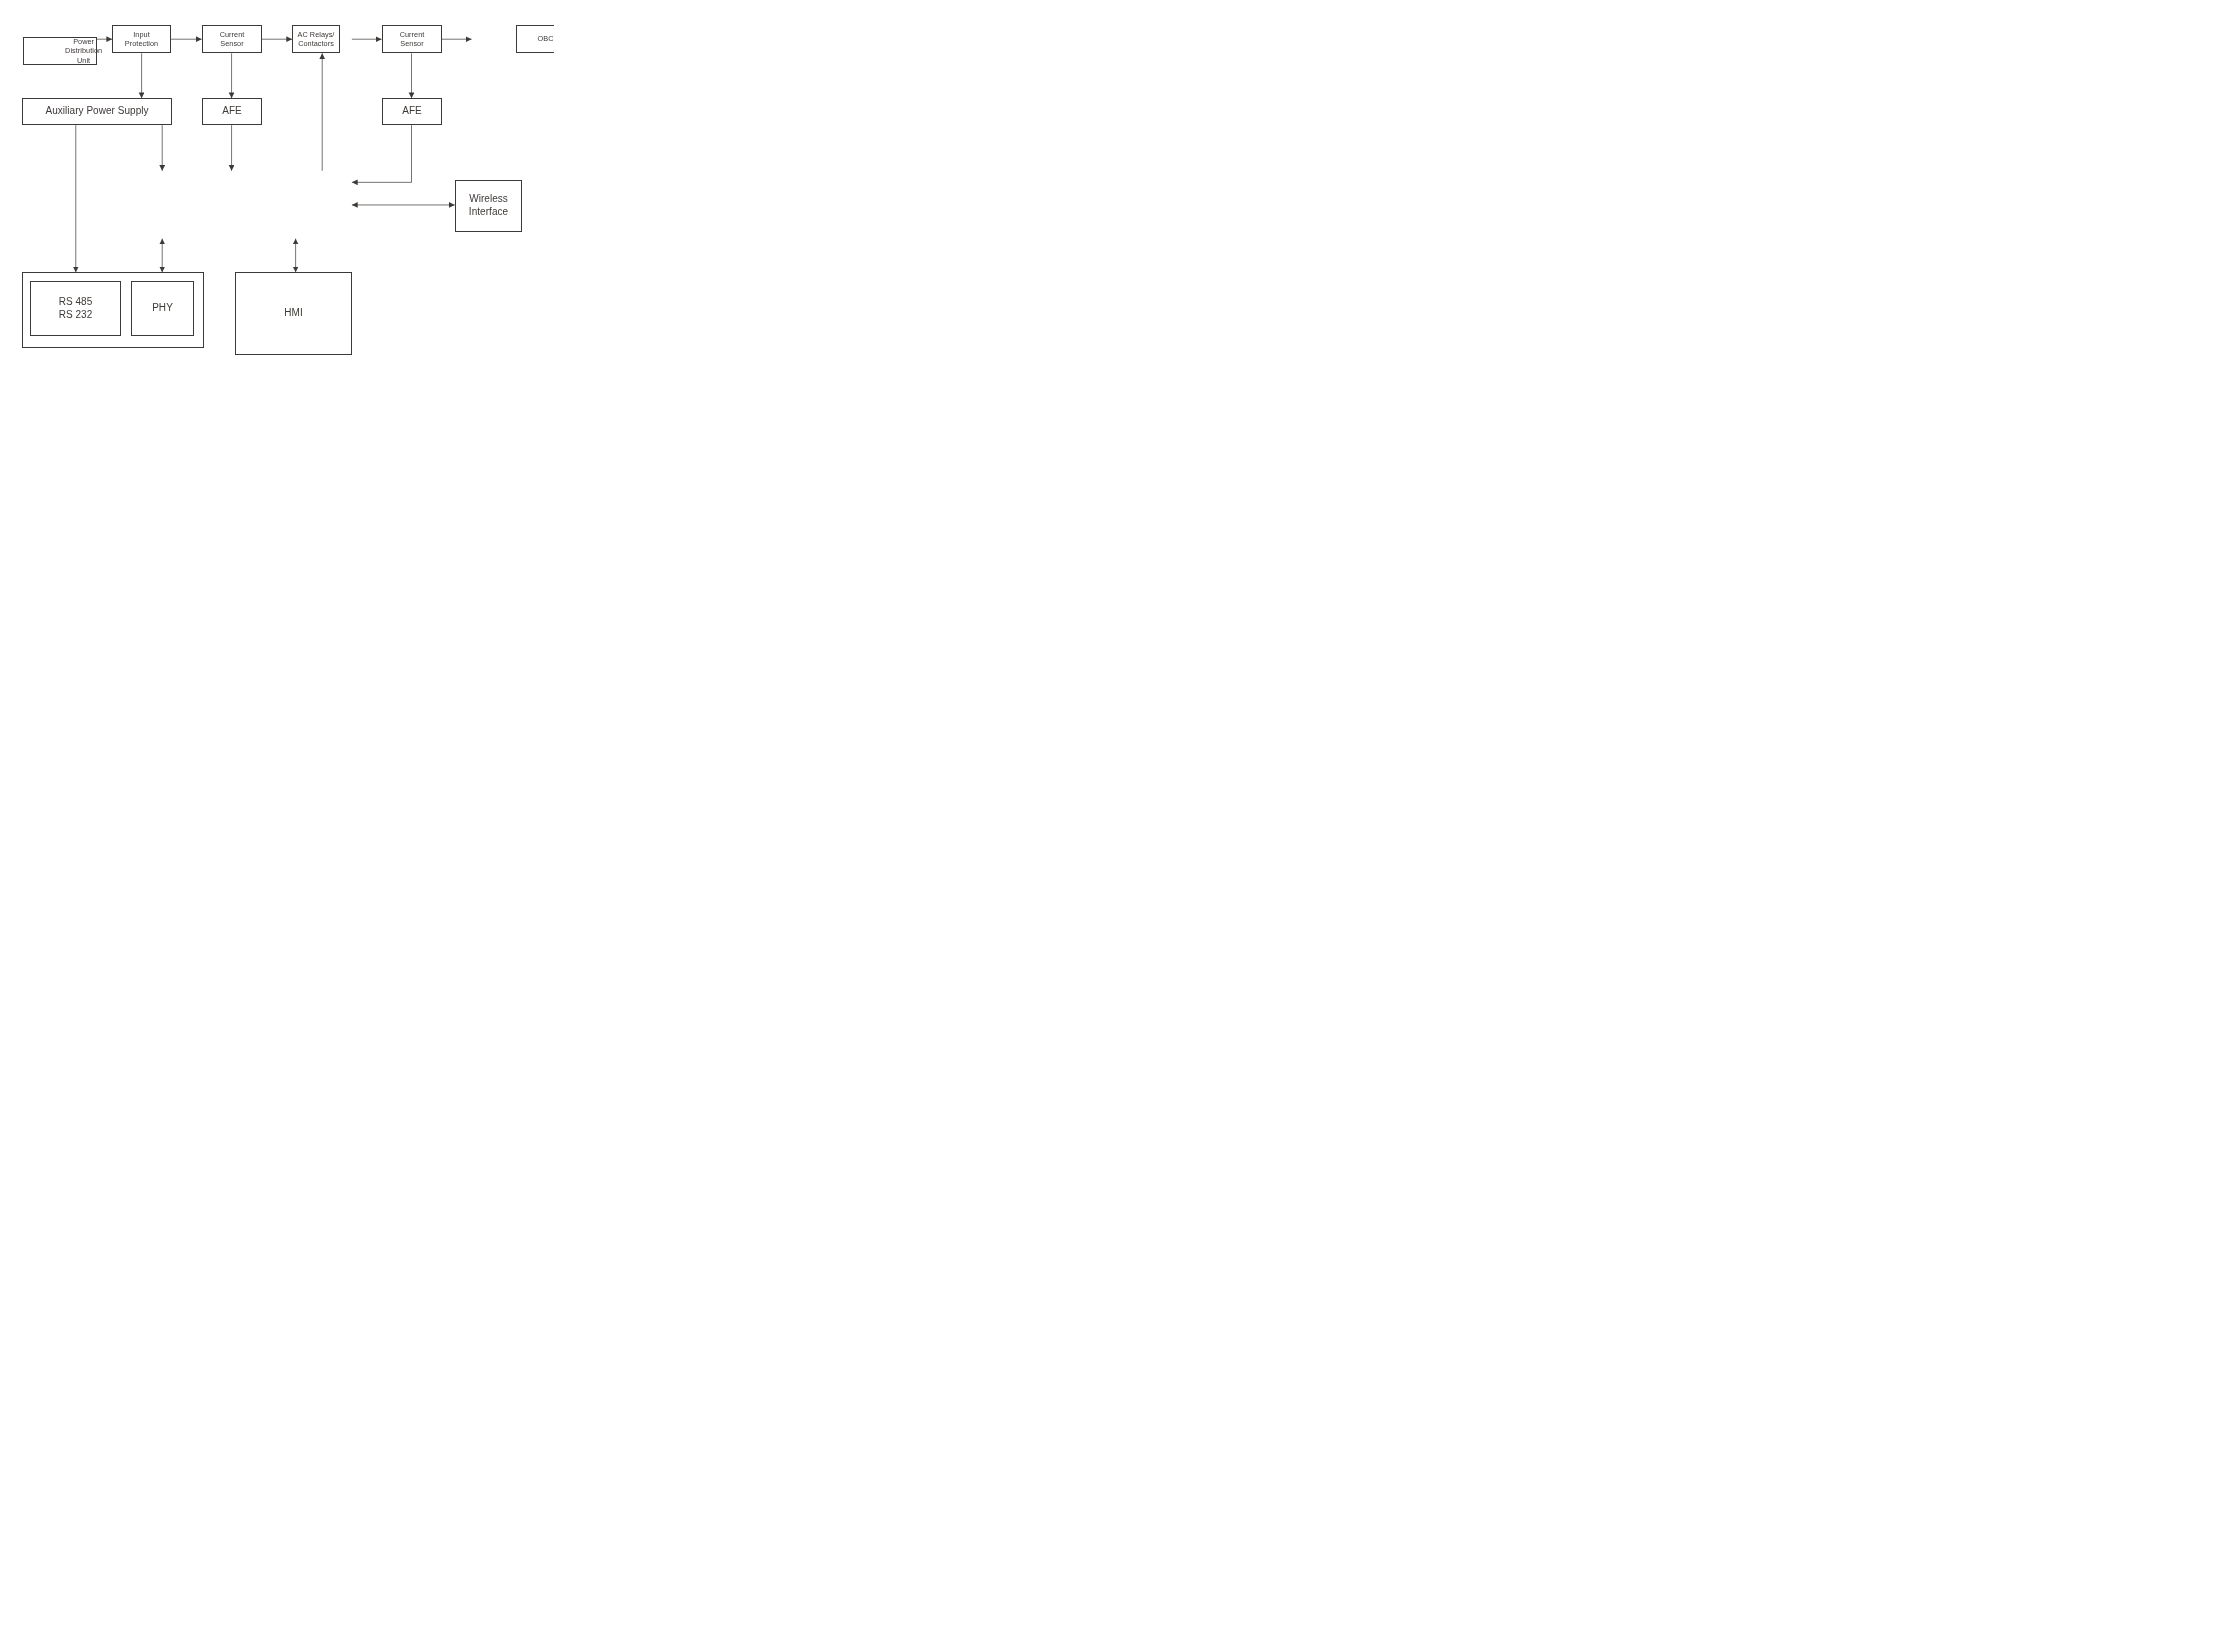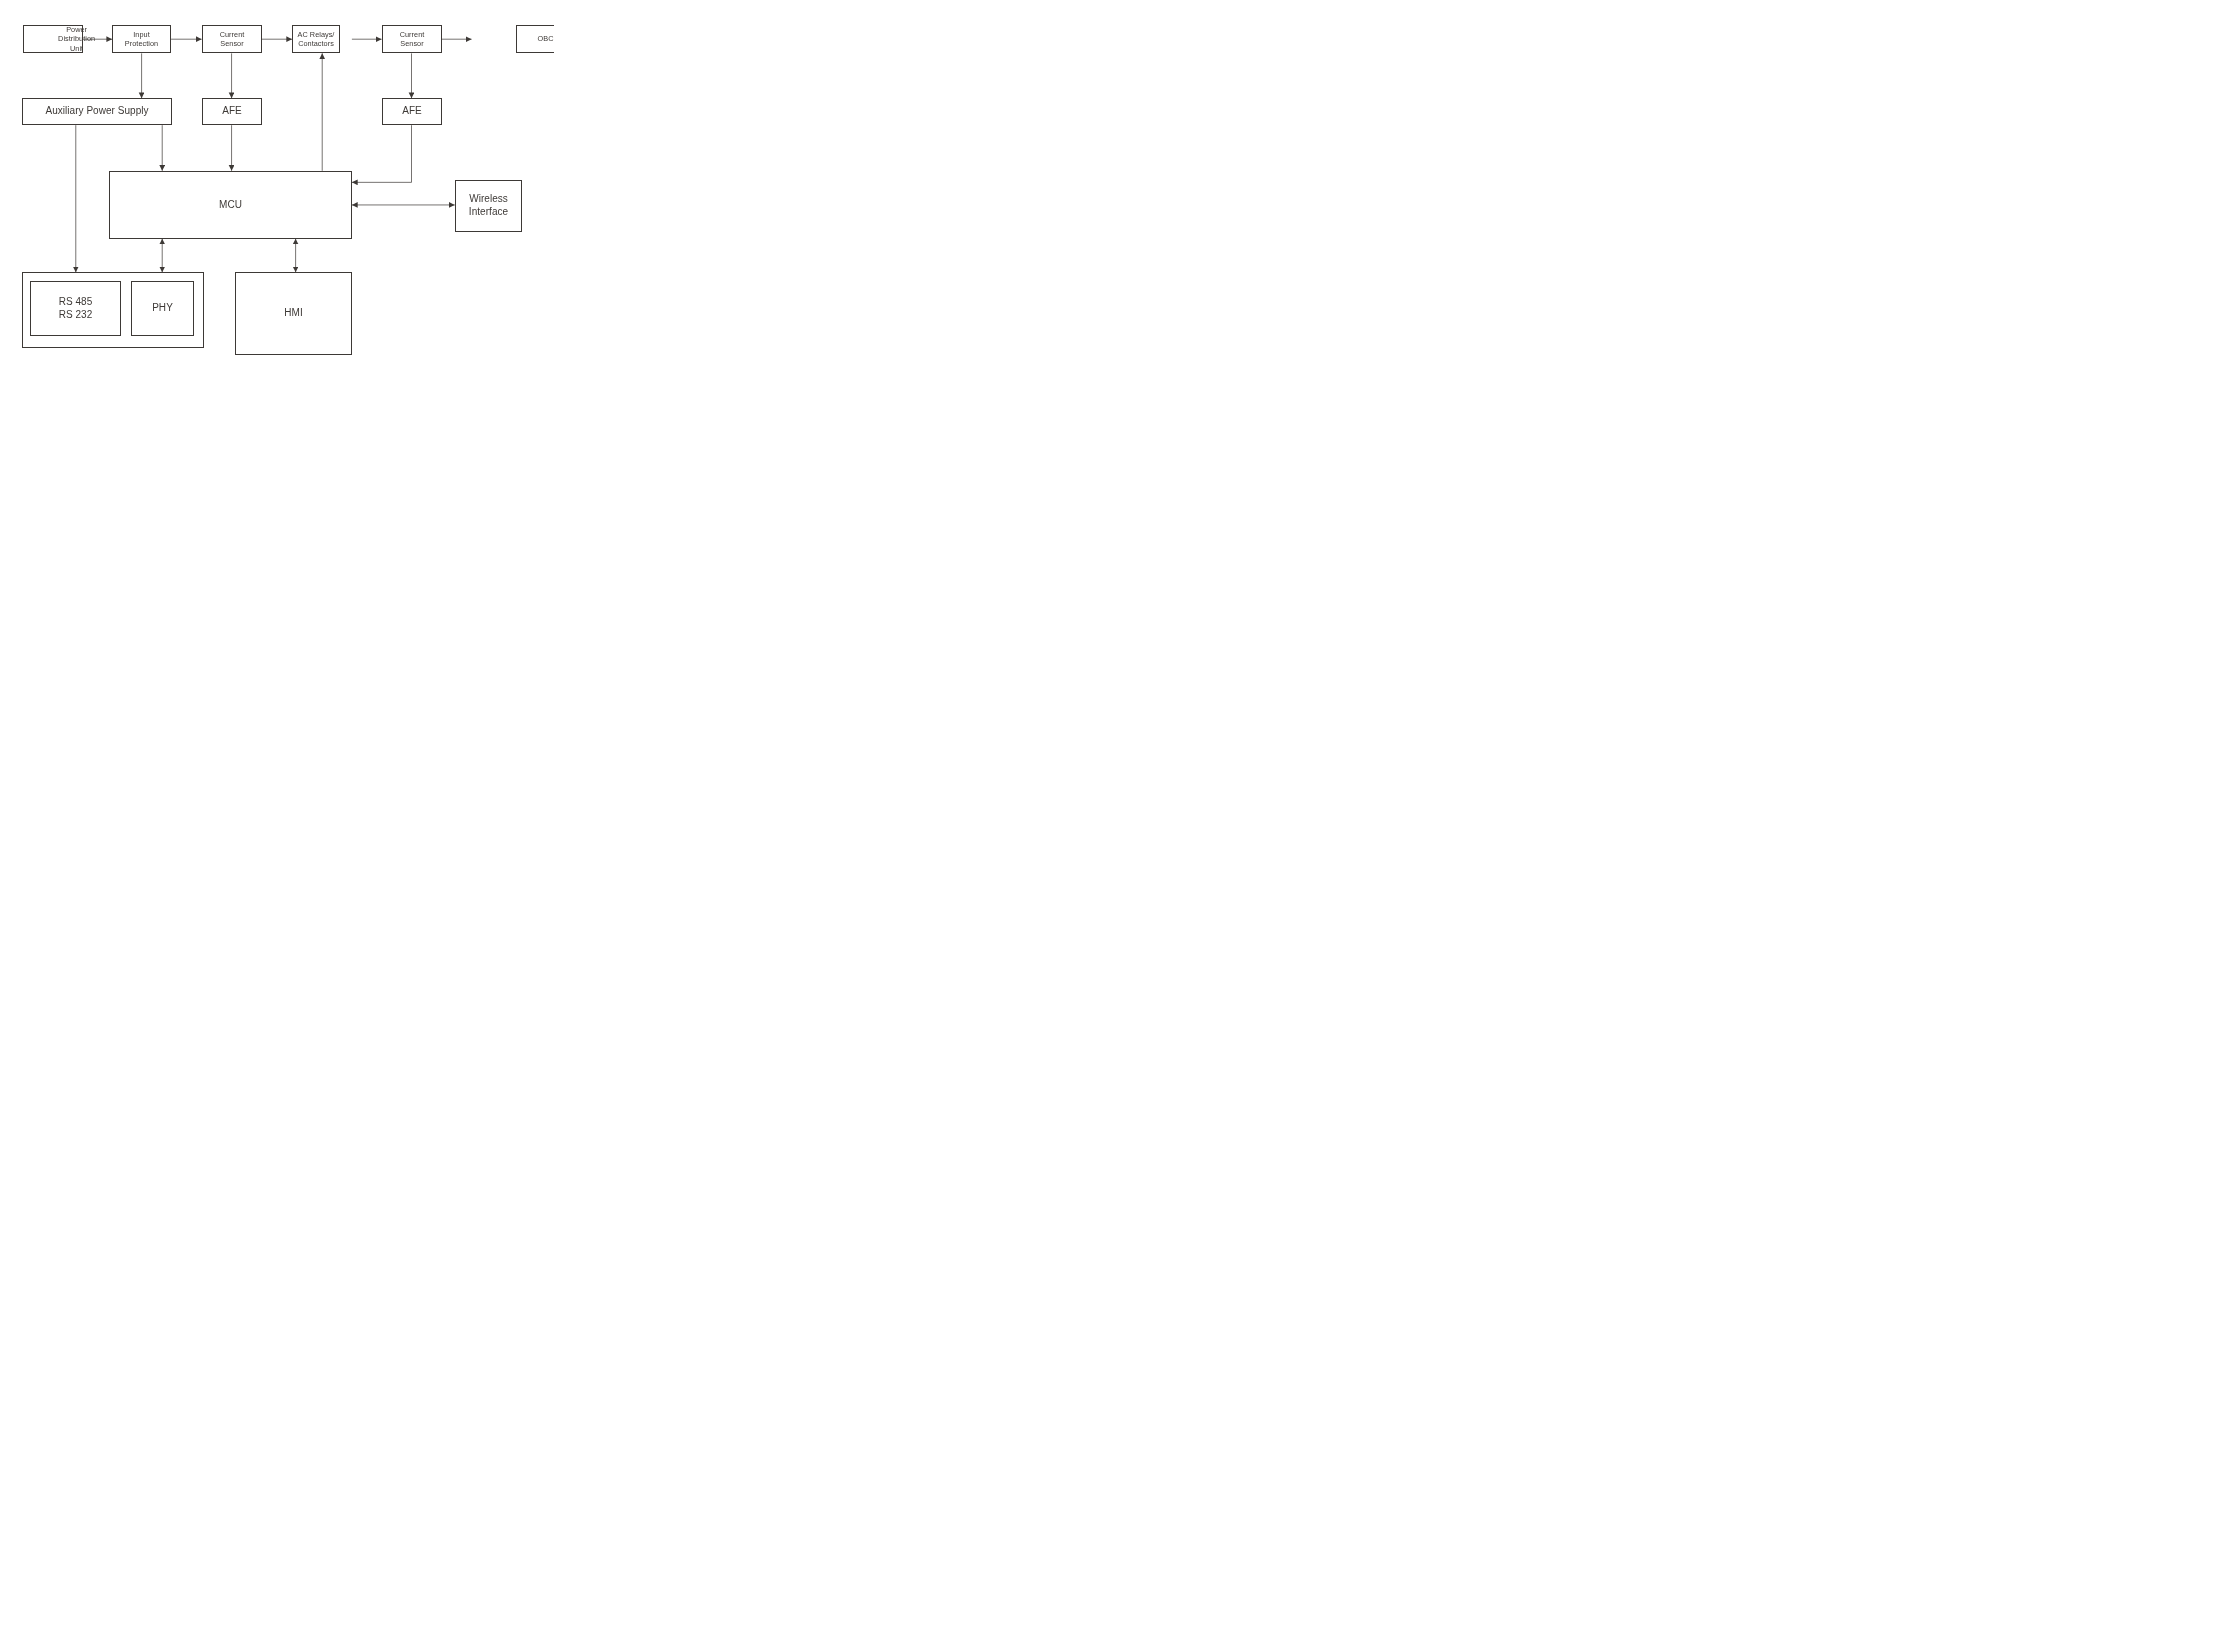--- a/index.html
+++ b/index.html
@@ -37,21 +37,21 @@
     white-space: pre-line;
     font-size: 10px;
     line-height: 1.27;
     color: #3d3936;
     letter-spacing: 0.04px;
   }
   .node.small .label { font-size: 7.3px; line-height: 1.25; }
   .node.container-box { background: #ffffff; }
 
   
-  .n-pdu   { left: 22.6px;   top: 25px; width: 60px; height: 28px; padding-left: 48px; }
+  .n-pdu   { left: 22.6px;   top: 37px; width: 74px; height: 28px; padding-left: 48px; }
   .n-ip    { left: 112px;  top: 25px; width: 59px; height: 28px; }
   .n-cs1   { left: 202px;  top: 25px; width: 60px; height: 28px; }
   .n-acr   { left: 292px;  top: 25px; width: 48px; height: 28px; }
   .n-cs2   { left: 382px;  top: 25px; width: 60px; height: 28px; }
   .n-obc   { left: 472px; top: 25px; width: 59px; height: 28px; margin-left: 44px; }
   
   .n-aux   { left: 22px;  top: 98px; width: 150px; height: 27px; }
   .n-afe1  { left: 202px; top: 98px; width: 60px; height: 27px; }
   .n-afe2  { left: 382px; top: 98px; width: 60px; height: 27px; }
   
@@ -132,23 +132,20 @@
   <div class="node n-aux">
     <span class="label">Auxiliary Power Supply</span>
   </div>
   <div class="node n-afe1">
     <span class="label">AFE</span>
   </div>
   <div class="node n-afe2">
     <span class="label">AFE</span>
   </div>
 
-  <div class="node n-mcu">
-    <span class="label">MCU</span>
-  </div>
   <div class="node n-wifi">
     <span class="label">Wireless
 Interface</span>
   </div>
 
   <div class="node container-box n-iobox"></div>
   <div class="node n-ser">
     <span class="label">RS 485
 RS 232</span>
   </div>

